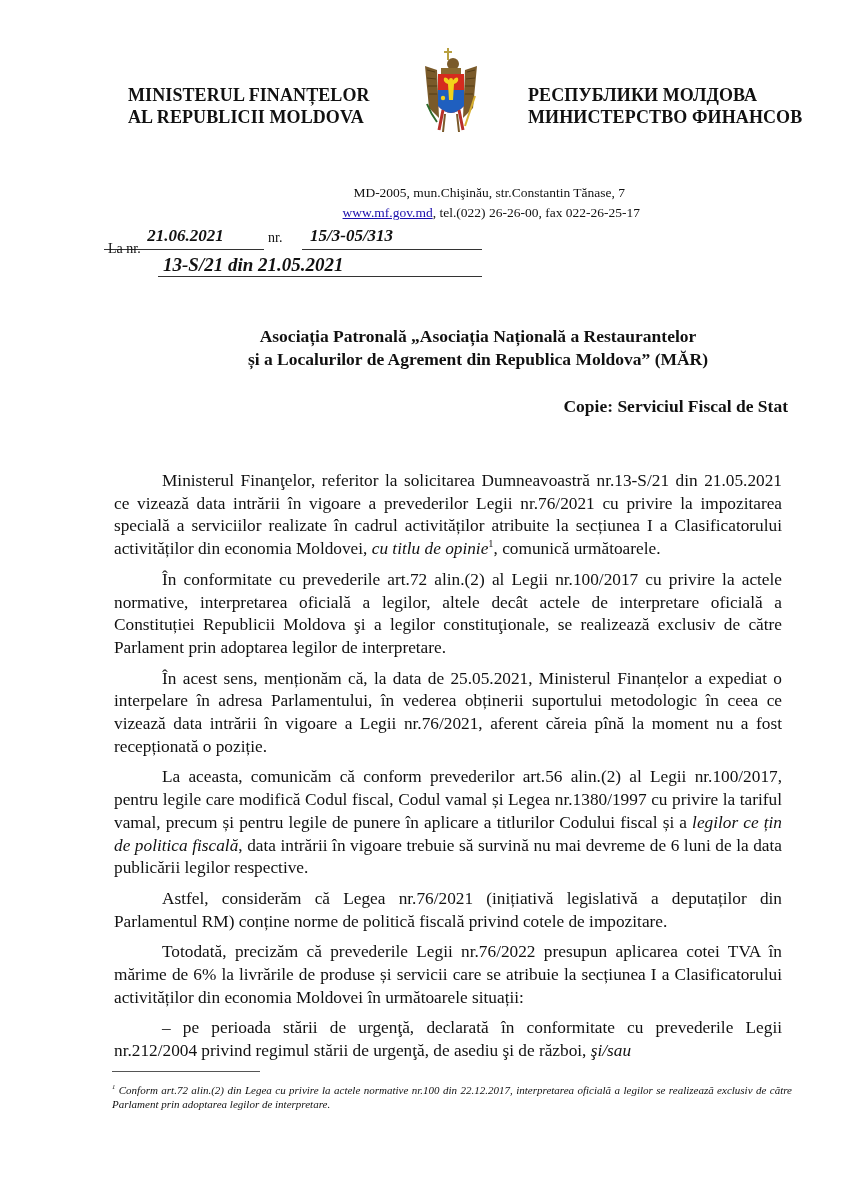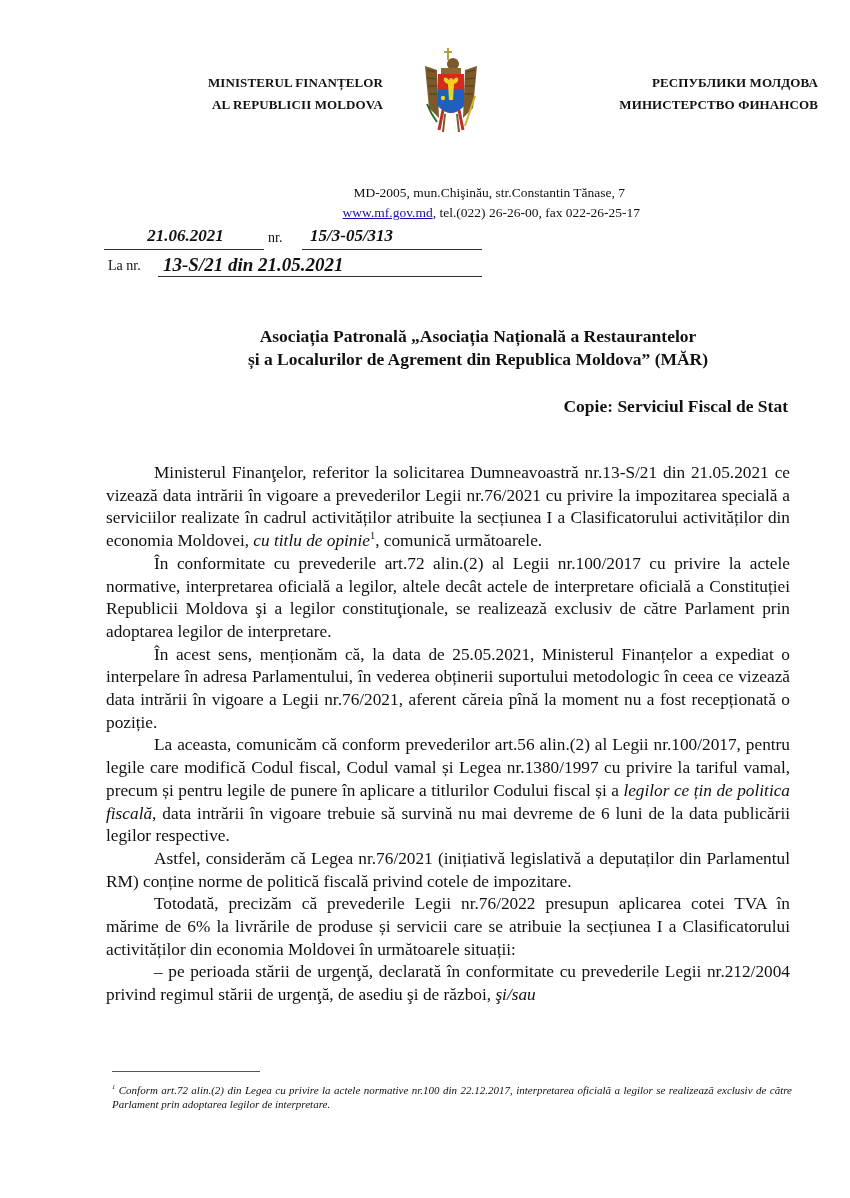--- a/index.html
+++ b/index.html
@@ -1,36 +1,36 @@
 <!DOCTYPE html>
 <html><head>
 <meta charset="utf-8">
 <style>
   html, body { margin:0; padding:0; background:#ffffff; }
   body { width:850px; height:1198px; position:relative; overflow:hidden;
          font-family:"Liberation Serif", "DejaVu Serif", serif; color:#111; }
   .abs { position:absolute; }
-  .hdr { font-weight:bold; font-size:13px; line-height:22px; text-align:right; letter-spacing:0.1px; }
+  .hdr { font-weight:bold; font-size:18px; line-height:22px; text-align:left; letter-spacing:0.1px;margin-top:12px; }
   .hdr-left { left:128px; top:72px; width:255px; }
   .hdr-right { left:528px; top:72px; width:290px; }
   .emblem { left:423px; top:48px; width:56px; height:92px; }
   .addr { font-size:13.5px; line-height:20px; left:250px; width:440px; text-align:right; }
   .addr1 { top:183px; left:230px; width:395px; text-align:right; }
   .addr2 { top:203px; left:230px; width:410px; text-align:right; }
   .link { color:#1a0dab; text-decoration:underline; }
   .reg-date { left:108px; top:226px; width:155px; text-align:center; font-weight:bold; font-style:italic; font-size:17px; }
   .reg-nr-lbl { left:268px; top:230px; font-size:14px; }
   .reg-nr { left:310px; top:226px; font-weight:bold; font-style:italic; font-size:17px; }
   .line { background:#333; height:1px; }
-  .la-lbl { left:108px; top:258px; font-size:14px; }
+  .la-lbl { left:108px; top:241px; font-size:14px; }
   .la-val { left:163px; top:254px; font-weight:bold; font-style:italic; font-size:19px; }
   .recip { right:62px; top:325px; text-align:center; font-weight:bold; font-size:17.5px; line-height:23px; width:620px; }
   .copie { right:62px; top:396px; font-weight:bold; font-size:17.5px; }
   .body-text { left:106px; top:462px; width:684px; font-size:17.3px; line-height:22.7px; text-align:justify; }
-  .body-text p { margin:0; text-indent:48px; }
+  .body-text p { margin:8px; text-indent:48px; }
   .fn-line { left:112px; top:1071px; width:148px; height:1px; background:#555; }
   .footnote { left:112px; top:1083px; width:680px; font-size:11px; line-height:14px; font-style:italic; text-align:justify; }
   sup { font-size:0.6em; line-height:0; }
 </style>
 </head>
 <body>
 
 <div class="abs hdr hdr-left">
   <div>MINISTERUL FINANȚELOR</div>
   <div>AL REPUBLICII MOLDOVA</div>

